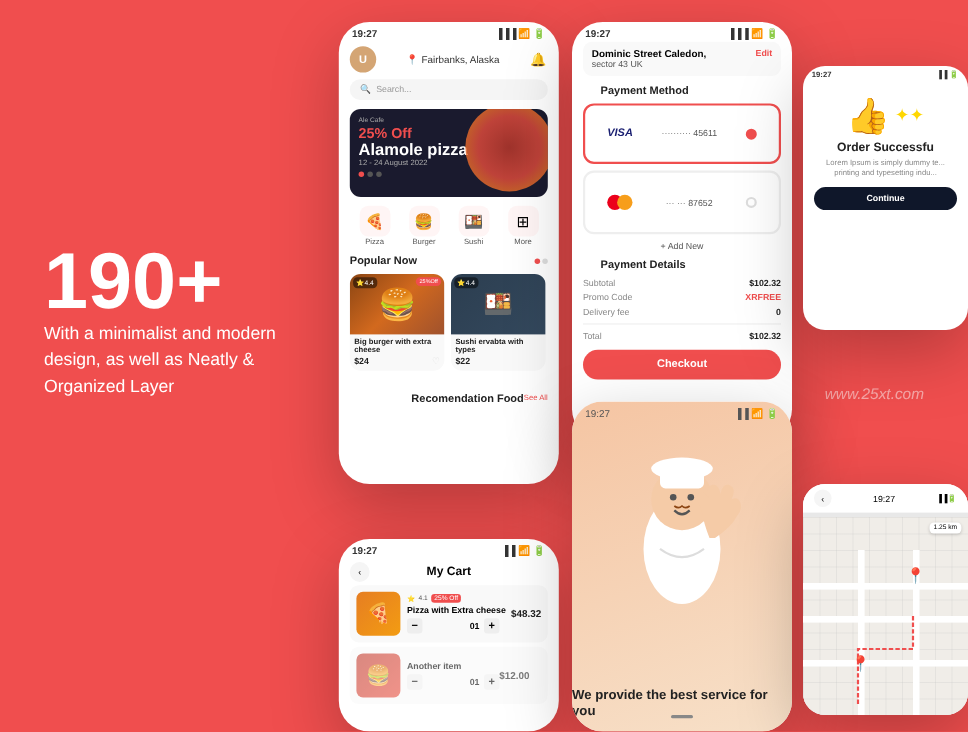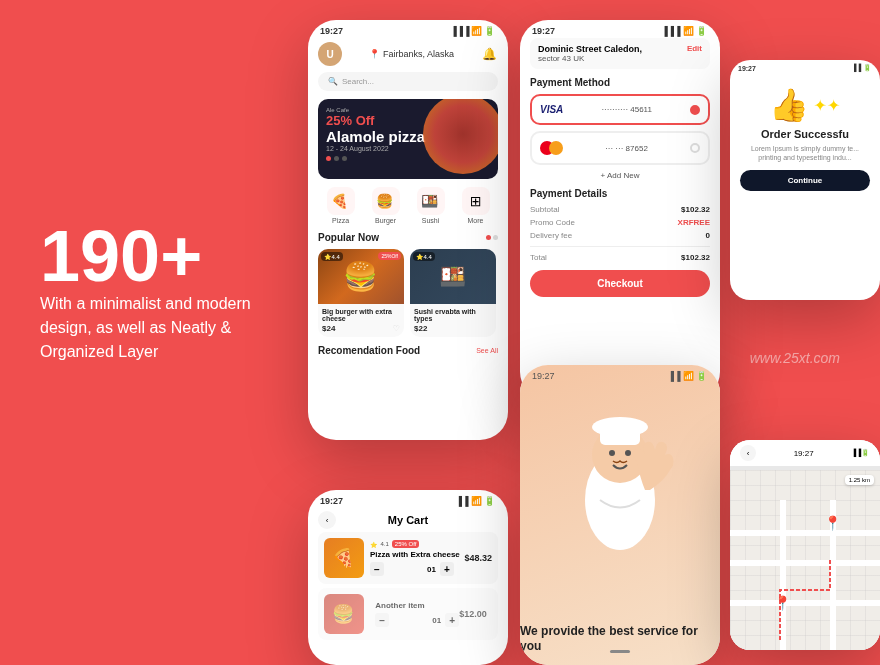--- a/index.html
+++ b/index.html
@@ -252,42 +252,43 @@
     .food-name { font-size: 7px; font-weight: 600; color: #222; margin-bottom: 2px; }
     .food-price-row {
       display: flex;
       justify-content: space-between;
       align-items: center;
     }
     .food-price { font-size: 8px; font-weight: 700; color: #222; }
     .heart-icon { font-size: 8px; color: #ddd; }
 
     .rec-section {
-      margin-top: 8px;
+      margin-top: 20px;
+      justify-content: flex-end;
     }
     .see-all { font-size: 7px; color: #F04E4E; }
 
     
     .payment-inner { padding: 0 10px; }
     .payment-address {
       background: #f9f9f9;
       border-radius: 8px;
       padding: 6px 8px;
       margin-bottom: 8px;
     }
     .addr-text { font-size: 8px; color: #555; }
     .addr-name { font-size: 9px; font-weight: 600; }
     .edit-btn { font-size: 8px; color: #F04E4E; font-weight: 600; float: right; }
 
-    .section-label { font-size: 10px; font-weight: 700; color: #222; margin: 8px 0 6px; }
+    .section-label { font-size: 10px; font-weight: 700; color: #222; margin: 8px 16px 6px; }
 
     .payment-card {
       border: 2px solid #F04E4E;
       border-radius: 10px;
-      padding: 8px;
+      padding: 20px;
       display: flex;
       align-items: center;
       justify-content: space-between;
       margin-bottom: 6px;
     }
     .payment-card.inactive { border-color: #eee; }
     .visa-logo { font-size: 10px; font-weight: 900; color: #1a1f71; font-style: italic; }
     .mastercard-logo { display: flex; }
     .mc-circle { width: 14px; height: 14px; border-radius: 50%; }
     .mc-red { background: #EB001B; }
@@ -739,21 +740,21 @@
               <div class="qty-btn">+</div>
             </div>
           </div>
           <span class="cart-item-price">$48.32</span>
         </div>
       </div>
     </div>
     <div class="cart-item" style="opacity:0.6;">
       <div class="cart-item-img" style="background:linear-gradient(135deg,#c0392b,#e74c3c);">🍔</div>
       <div class="cart-item-info">
-        <div style="display:flex;justify-content:center;align-items:center;">
+        <div style="display:flex;justify-content:flex-start;align-items:center;">
           <div>
             <div class="cart-item-name">Another item</div>
             <div class="qty-control">
               <div class="qty-btn">−</div>
               <span class="qty-num">01</span>
               <div class="qty-btn">+</div>
             </div>
           </div>
           <span class="cart-item-price">$12.00</span>
         </div>

